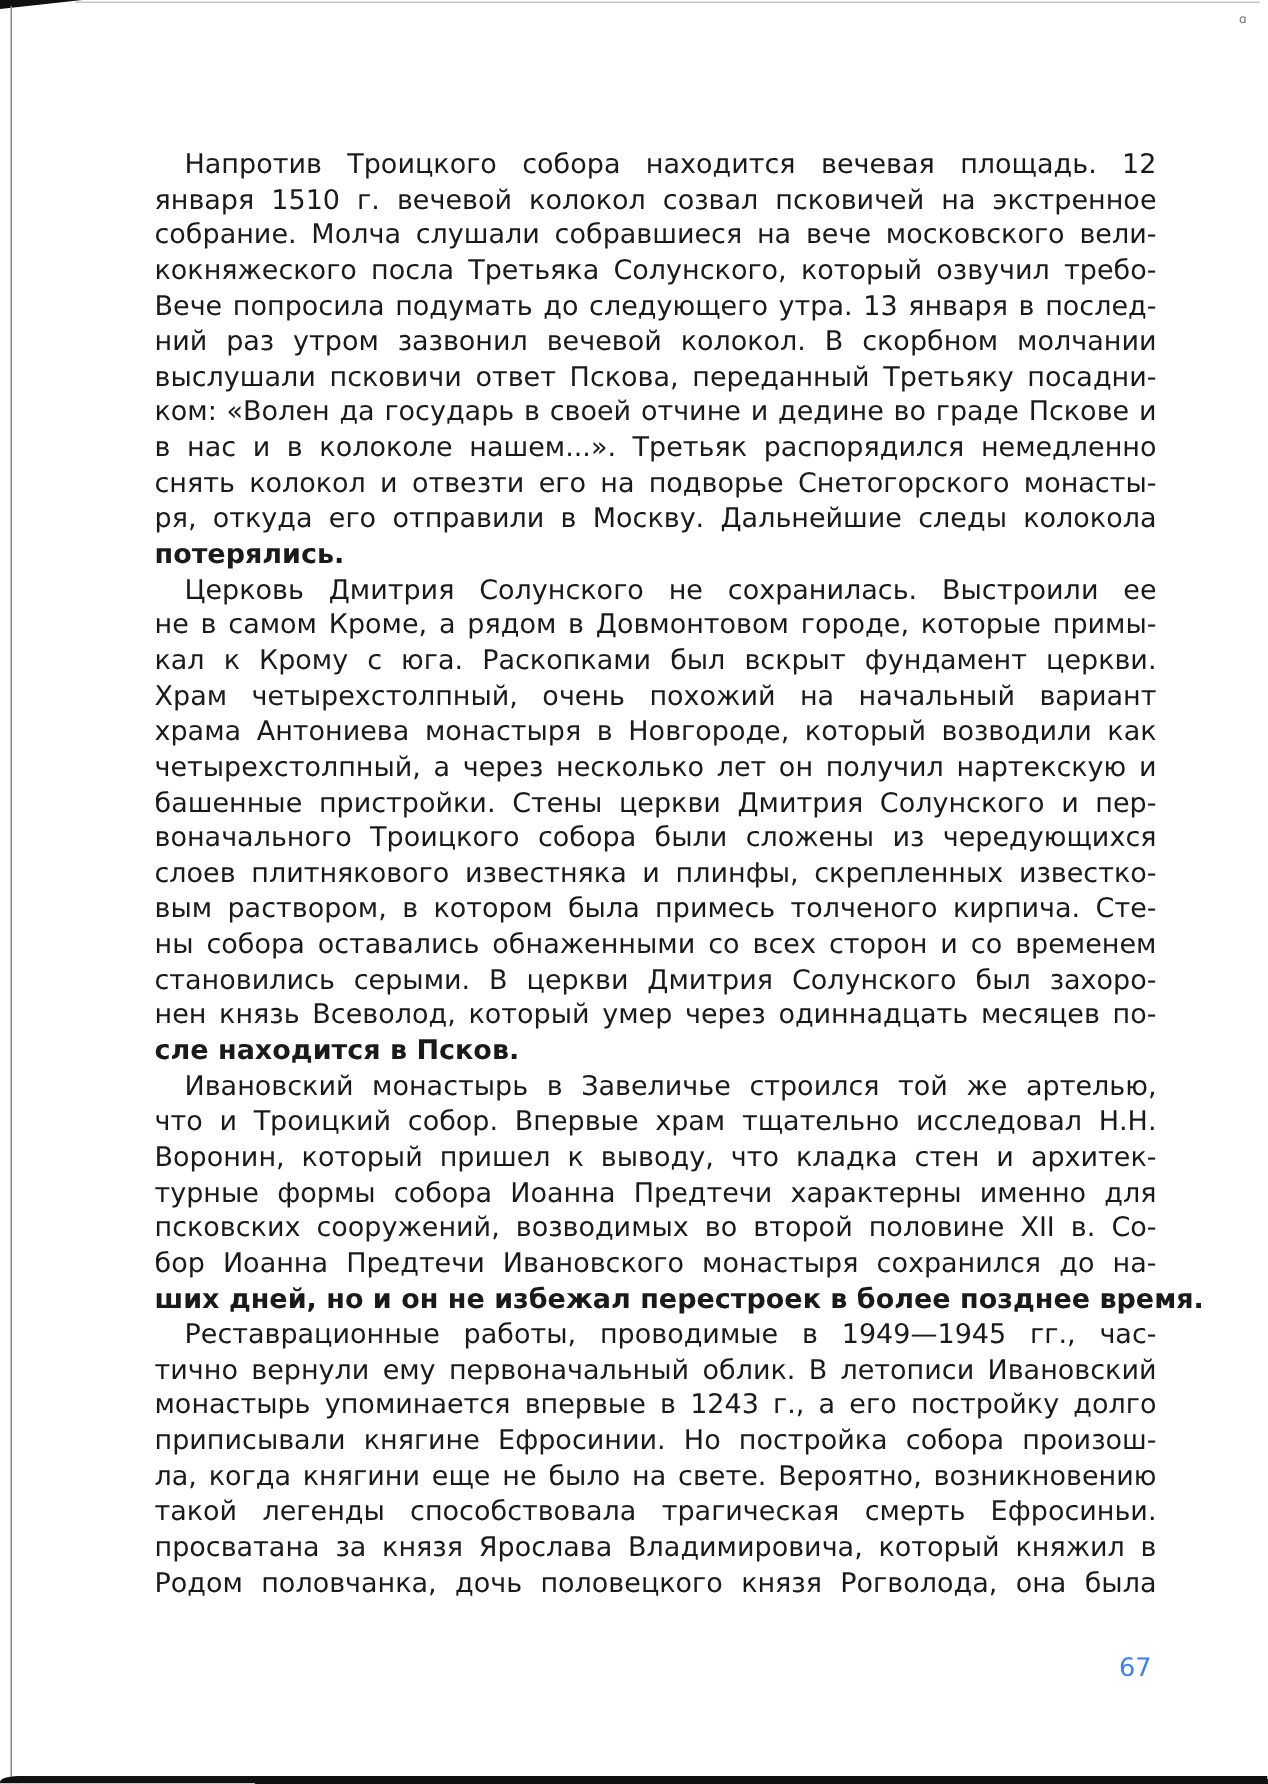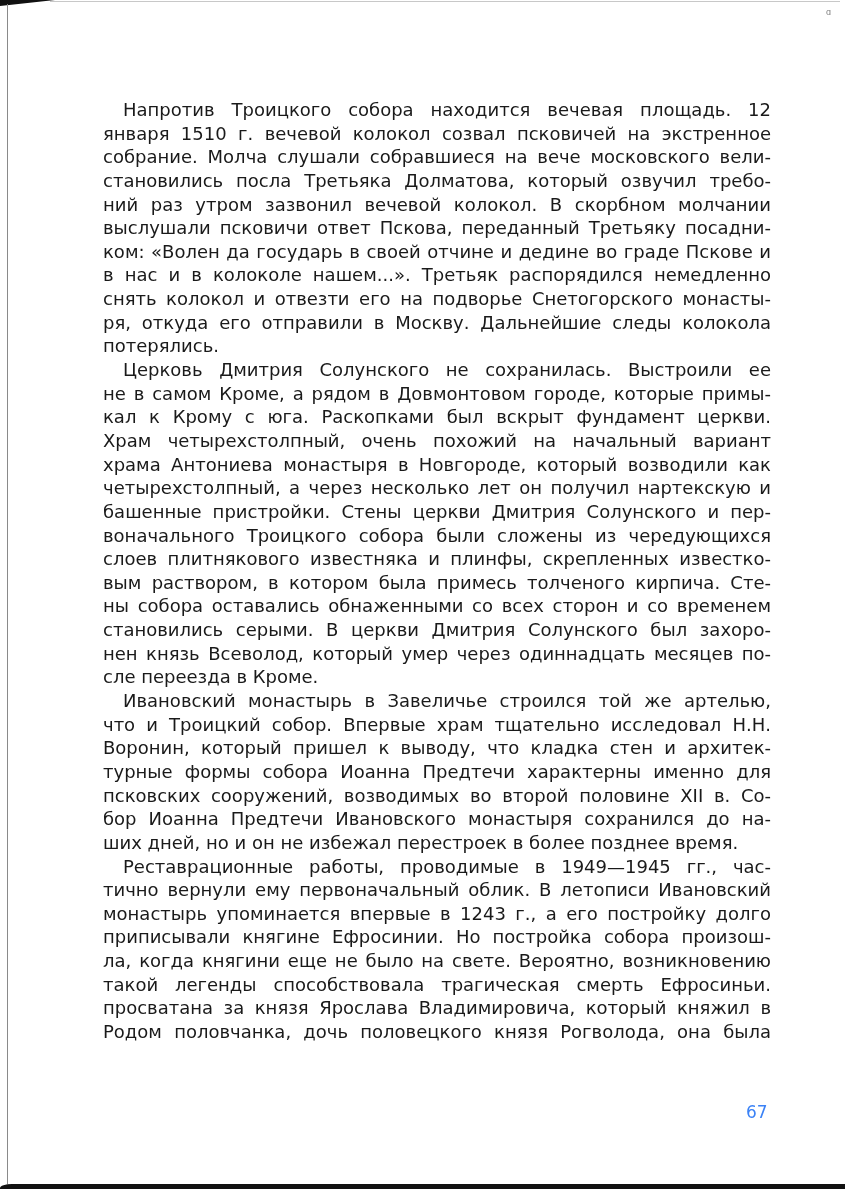--- a/index.html
+++ b/index.html
@@ -30,41 +30,42 @@
   }
   .text-block {
     position: absolute; left: 103px; top: 98px; width: 668px;
   }
   .line {
     font-size: 18px; line-height: 23.65px; height: 23.65px;
     white-space: nowrap; text-align: justify; text-align-last: justify;
     letter-spacing: 0px; word-spacing: 0px;
   }
   .line.indent { padding-left: 20px; }
-  .line.last { text-align-last: left; }
+  .line.last { text-align-last: left; font-weight: bold; }
   .page-number {
     position: absolute; left: 746px; top: 1102px; font-size: 17px; color: #3b82f6;
   }
 </style>
 </head>
 <body>
 
 <div class="scan-corner-top"></div>
 <div class="scan-edge-top"></div>
 <div class="scan-edge-left"></div>
 <div class="scan-edge-bottom"></div>
 <span class="scan-mark" style="left:826px; top:8px;">ɑ</span>
 
 <div class="text-block">
 
   <div>
     <div class="line indent">Напротив Троицкого собора находится вечевая площадь. 12</div>
     <div class="line">января 1510 г. вечевой колокол созвал псковичей на экстренное</div>
     <div class="line">собрание. Молча слушали собравшиеся на вече московского вели-</div>
-    <div class="line">становились посла Третьяка Долматова, который озвучил требо-</div>
+    <div class="line">кокняжеского посла Третьяка Солунского, который озвучил требо-</div>
+    <div class="line">Вече попросила подумать до следующего утра. 13 января в послед-</div>
     <div class="line">ний раз утром зазвонил вечевой колокол. В скорбном молчании</div>
     <div class="line">выслушали псковичи ответ Пскова, переданный Третьяку посадни-</div>
     <div class="line">ком: «Волен да государь в своей отчине и дедине во граде Пскове и</div>
     <div class="line">в нас и в колоколе нашем...». Третьяк распорядился немедленно</div>
     <div class="line">снять колокол и отвезти его на подворье Снетогорского монасты-</div>
     <div class="line">ря, откуда его отправили в Москву. Дальнейшие следы колокола</div>
     <div class="line last">потерялись.</div>
   </div>
 
   <div>
@@ -74,21 +75,21 @@
     <div class="line">Храм четырехстолпный, очень похожий на начальный вариант</div>
     <div class="line">храма Антониева монастыря в Новгороде, который возводили как</div>
     <div class="line">четырехстолпный, а через несколько лет он получил нартекскую и</div>
     <div class="line">башенные пристройки. Стены церкви Дмитрия Солунского и пер-</div>
     <div class="line">воначального Троицкого собора были сложены из чередующихся</div>
     <div class="line">слоев плитнякового известняка и плинфы, скрепленных известко-</div>
     <div class="line">вым раствором, в котором была примесь толченого кирпича. Сте-</div>
     <div class="line">ны собора оставались обнаженными со всех сторон и со временем</div>
     <div class="line">становились серыми. В церкви Дмитрия Солунского был захоро-</div>
     <div class="line">нен князь Всеволод, который умер через одиннадцать месяцев по-</div>
-    <div class="line last">сле переезда в Кроме.</div>
+    <div class="line last">сле находится в Псков.</div>
   </div>
 
   <div>
     <div class="line indent">Ивановский монастырь в Завеличье строился той же артелью,</div>
     <div class="line">что и Троицкий собор. Впервые храм тщательно исследовал Н.Н.</div>
     <div class="line">Воронин, который пришел к выводу, что кладка стен и архитек-</div>
     <div class="line">турные формы собора Иоанна Предтечи характерны именно для</div>
     <div class="line">псковских сооружений, возводимых во второй половине XII в. Со-</div>
     <div class="line">бор Иоанна Предтечи Ивановского монастыря сохранился до на-</div>
     <div class="line last">ших дней, но и он не избежал перестроек в более позднее время.</div>

